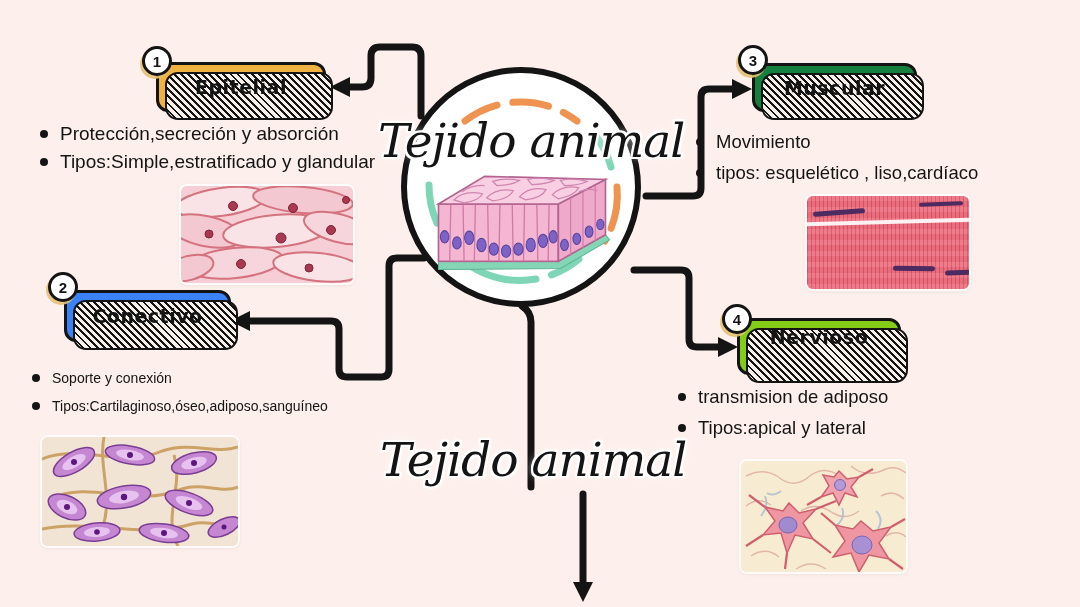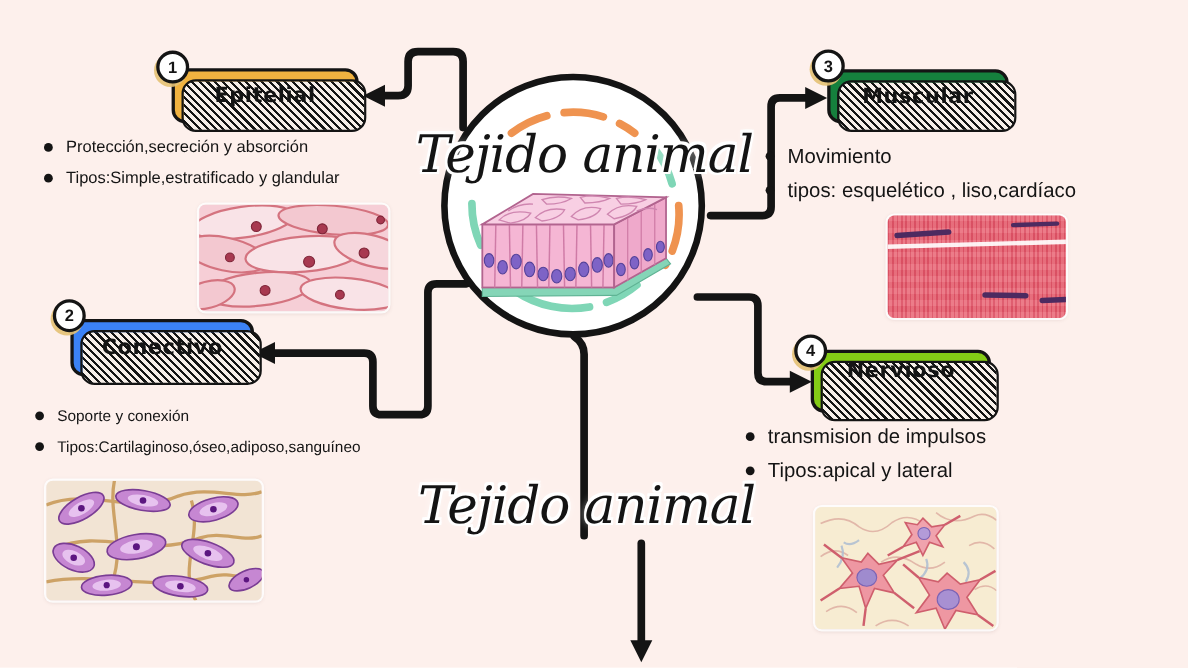--- a/index.html
+++ b/index.html
@@ -28,21 +28,21 @@
   .tag-label{font-family:"DejaVu Sans",sans-serif;font-weight:bold;font-size:19px;letter-spacing:.5px;}
   .tag-box.top-label{align-items:flex-start;padding-top:5px;}
   .num-badge{position:absolute;z-index:5;width:30px;height:30px;border-radius:50%;background:#fff;
        border:3px solid #141414;box-sizing:border-box;display:flex;align-items:center;justify-content:center;
        font-weight:bold;font-size:15px;box-shadow:-2px 3px 0 rgba(228,193,116,.9);}
   
   .bullets{position:absolute;z-index:2;list-style:none;margin:0;padding:0;}
   .bullets li{position:relative;padding-left:22px;}
   .bullets li::before{content:"";position:absolute;left:2px;top:50%;margin-top:-4px;width:8px;height:8px;
        border-radius:50%;background:#141414;}
-  #ep-bullets{left:38px;top:120px;width:380px;font-size:15px;}
+  #ep-bullets{left:38px;top:120px;width:380px;font-size:19px;}
   #ep-bullets li{line-height:28px;}
   #con-bullets{left:30px;top:364px;width:400px;font-size:14px;}
   #con-bullets li{line-height:28px;}
   #mus-bullets{left:694px;top:126px;width:340px;font-size:18.5px;}
   #mus-bullets li{line-height:31px;}
   #ner-bullets{left:676px;top:381px;width:340px;font-size:18.5px;}
   #ner-bullets li{line-height:31px;}
   
   .micro{position:absolute;z-index:2;border-radius:6px;overflow:hidden;
          box-shadow:0 0 0 2px rgba(255,255,255,.85),0 1px 4px rgba(120,80,80,.25);}
@@ -276,21 +276,21 @@
 
   <div class="tag-box top-label" style="left: 737px; top: 318px; width: 164px; height: 57px; background-color: #84cc16;">
     <span class="hatch"></span>
     <span class="tag-label">Nervioso</span>
   </div>
   <div class="num-badge" style="left:722px;top:304px;">
     <span>4</span>
   </div>
   <ul class="bullets" id="ner-bullets">
     <li>
-      <span>transmision de impulsos</span></li>
+      <span>transmision de adiposo</span></li>
     <li>
       <span>Tipos:apical y lateral</span></li>
   </ul>
   <div class="micro" id="ner-img">
     <svg width="165" height="111" viewBox="0 0 165 111">
       <rect width="165" height="111" fill="#f7ecd2"></rect>
       <g fill="none" stroke="#dcab9f" stroke-width="1.5" opacity="0.8">
         <path d="M5,15 Q25,5 40,18 Q55,28 70,14 Q85,4 100,16"></path>
         <path d="M110,5 Q125,18 145,8 Q155,4 165,12"></path>
         <path d="M5,45 Q18,35 30,44"></path>

